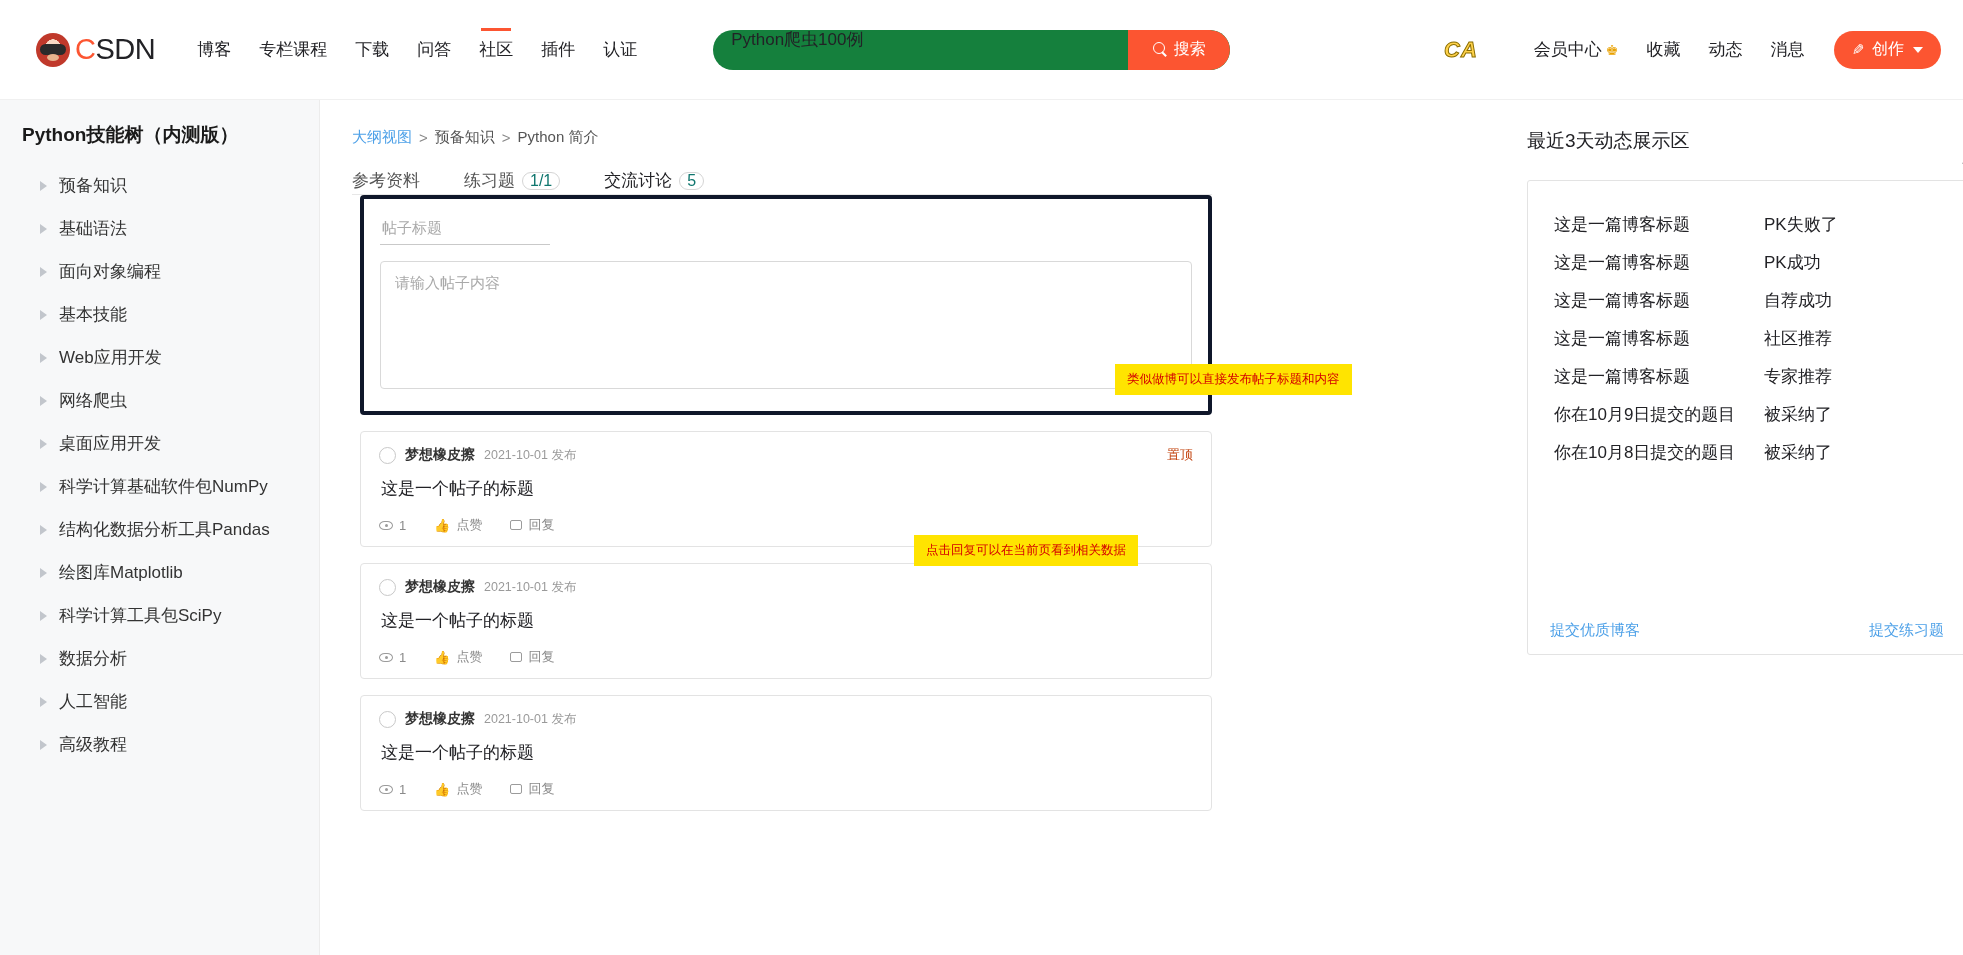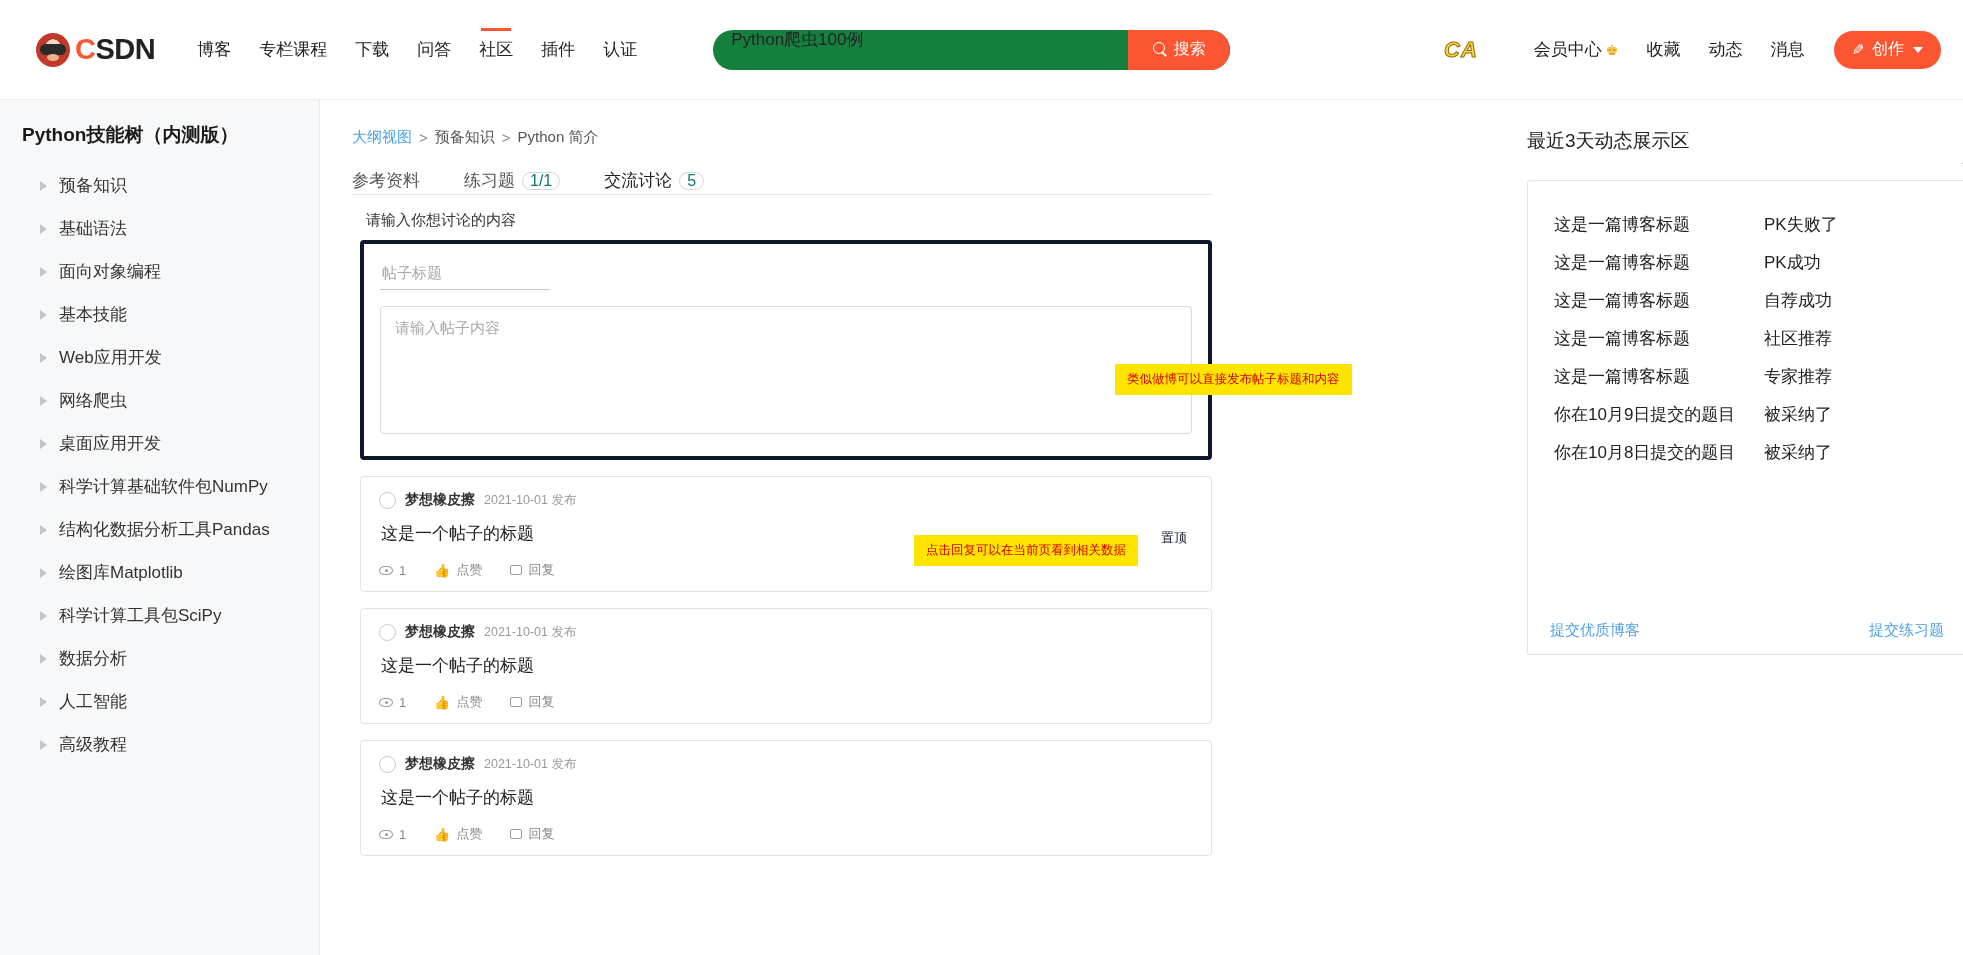--- a/index.html
+++ b/index.html
@@ -34,21 +34,21 @@
     width: 24px; height: 9px; border-radius: 6px;
     background: #2b2b2b;
     box-shadow: 0 0 0 1px #2b2b2b;
   }
   .logo-monkey::after {
     content: ""; position: absolute; left: 11px; top: 21px;
     width: 12px; height: 7px; border-radius: 50%;
     background: #e8b48e;
   }
   .logo-text {
-    font-size: 29px; font-weight: bold; letter-spacing: -0.5px;
+    font-size: 29px; font-weight: normal; letter-spacing: -0.5px;
     color: #222226;
   }
   .logo-text .c { color: #fc5531; }
   .nav {
     display: flex; align-items: center; margin-left: 28px; gap: 0px;
   }
   .nav-item {
     position: relative;
     font-size: 17px; color: #222226;
     padding: 0 14px; height: 100px; line-height: 100px;
@@ -215,22 +215,22 @@
     position: relative;
   }
   .post-head { display: flex; align-items: center; gap: 9px; }
   .avatar {
     width: 17px; height: 17px; border-radius: 50%;
     border: 1.5px solid #c8c8c8; background: #fff; flex: none;
   }
   .post-author { font-size: 14px; color: #333; font-weight: 600; }
   .post-date { font-size: 12.5px; color: #9a9a9a; }
   .pin-label {
-    position: absolute; right: 24px; top: 14px;
-    font-size: 13px; color: #0f172a; cursor: pointer; margin-top: 38px;
+    position: absolute; right: 18px; top: 14px;
+    font-size: 13px; color: #c2410c; cursor: pointer;
   }
   .post-title {
     font-size: 17px; color: #222226; margin: 13px 0 16px 2px;
   }
   .post-actions { display: flex; align-items: center; gap: 28px; }
   .act {
     display: flex; align-items: center; gap: 6px;
     font-size: 13px; color: #8a8a8a; cursor: pointer;
   }
   .eye {
@@ -400,21 +400,20 @@
       <div class="tab">
         <span>练习题</span>
         <span class="badge">1/1</span>
       </div>
       <div class="tab active">
         <span>交流讨论</span>
         <span class="badge">5</span>
       </div>
     </div>
 
-    <div class="compose-label">请输入你想讨论的内容</div>
 
     <div class="compose-card">
       <input class="title-field" type="text" placeholder="帖子标题" style="">
       <textarea class="content-area" placeholder="请输入帖子内容" style=""></textarea>
     </div>
 
     <div class="post-card">
       <div class="post-head">
         <span class="avatar"></span>
         <span class="post-author">梦想橡皮擦</span>

